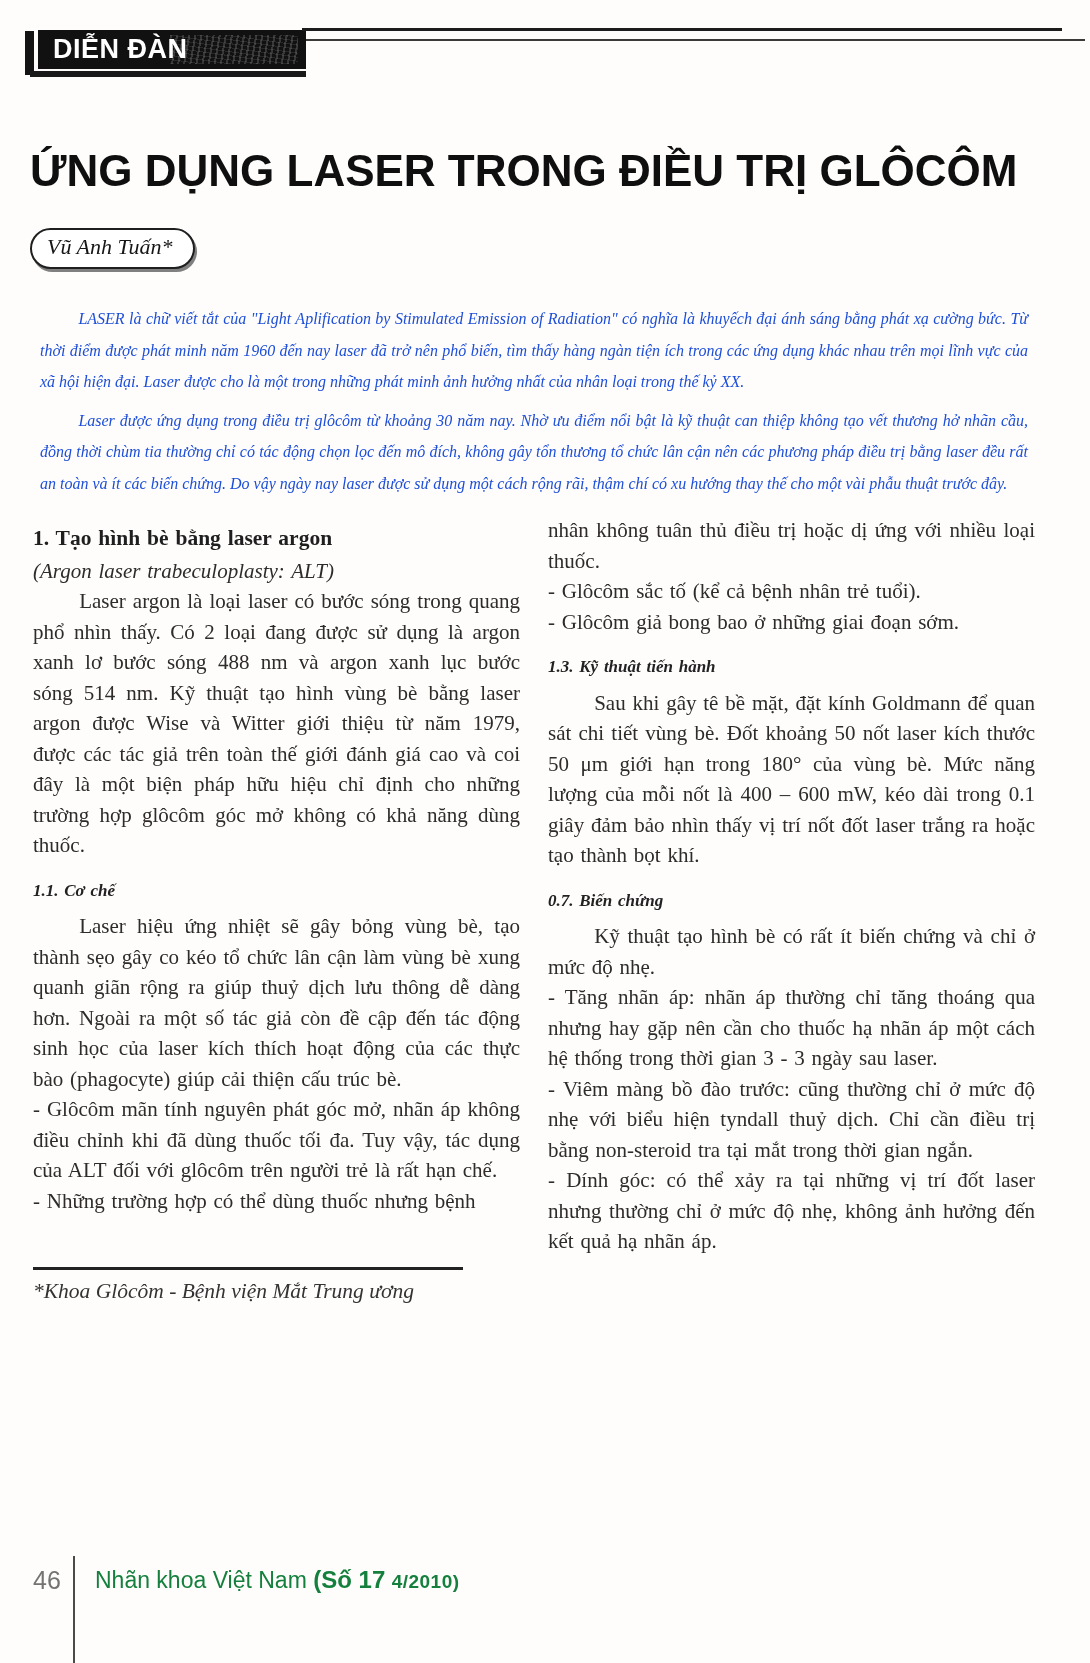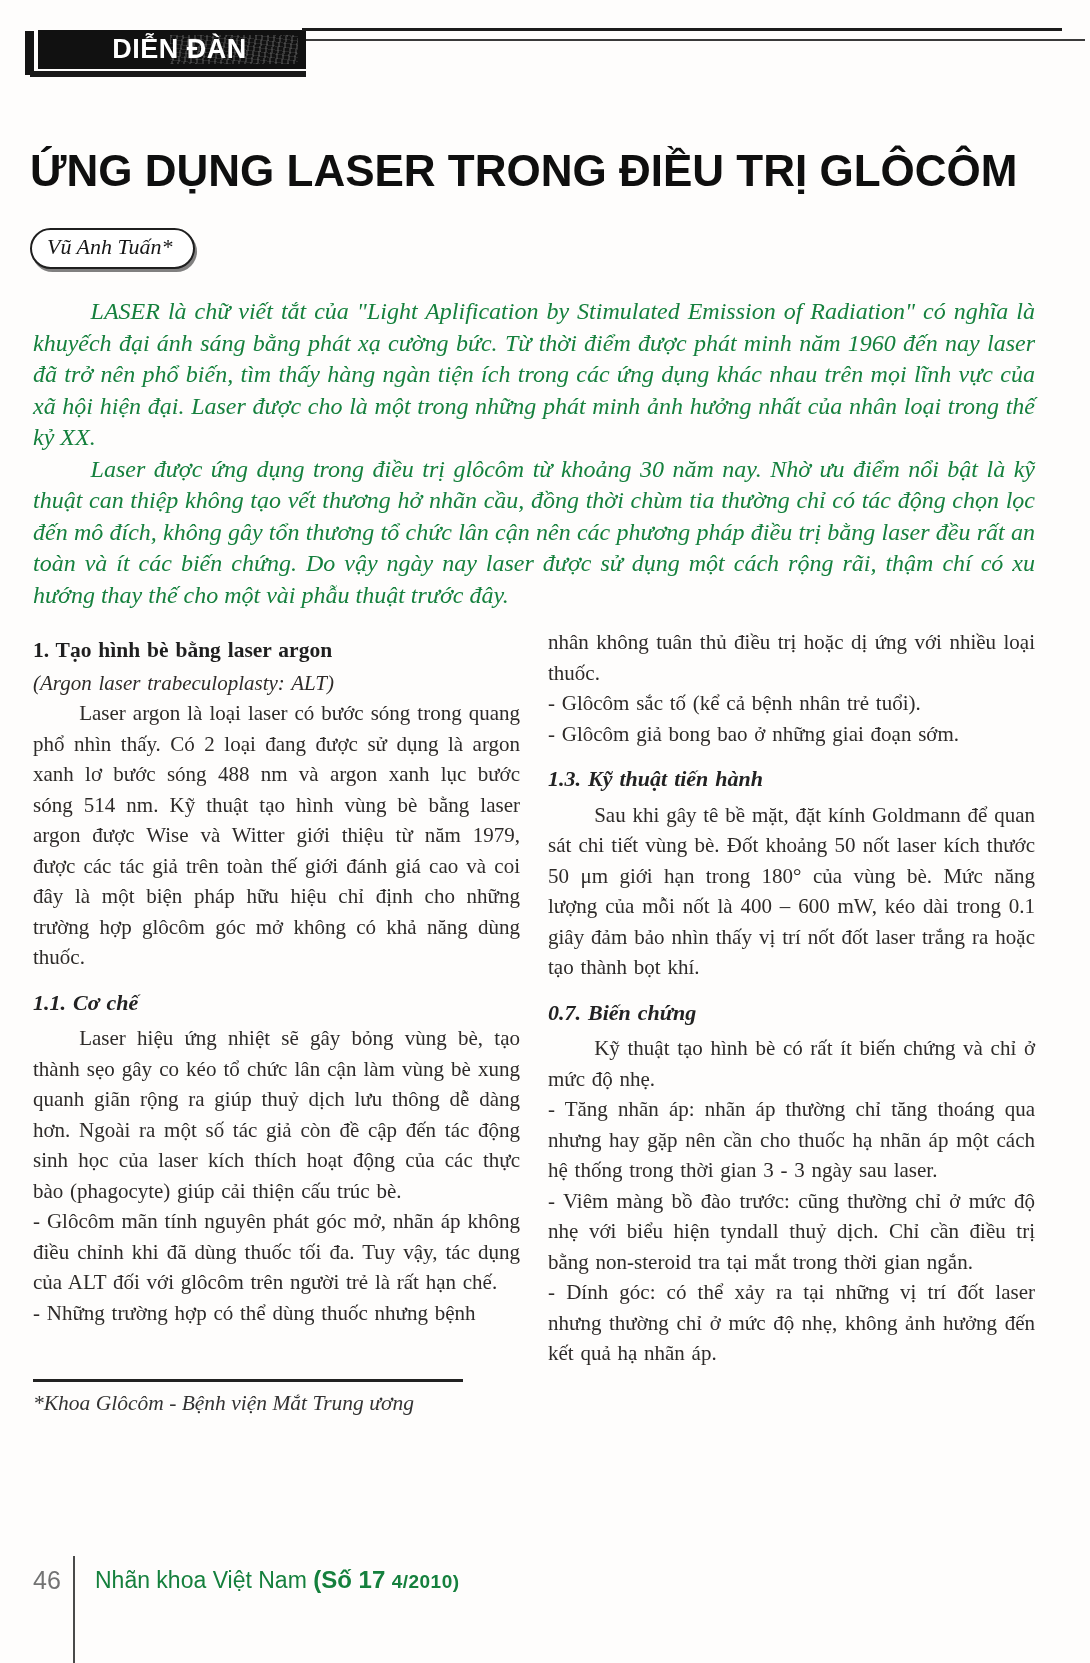--- a/index.html
+++ b/index.html
@@ -6,21 +6,21 @@
   .page {
     position:relative; width:1090px; height:1663px; margin:0 auto;
     background:#fefdfc; overflow:hidden;
     font-family:"Liberation Serif","DejaVu Serif",serif; color:#2c2c2c;
   }
   
   .banner-tick { position:absolute; left:25px; top:31px; width:9px; height:44px; background:#141414; }
   .banner {
     position:absolute; left:38px; top:30px; width:268px; height:39px; background:#111;
     color:#fff; display:flex; align-items:center; padding-left:15px; box-sizing:border-box;
-    font-family:"Liberation Sans","DejaVu Sans",sans-serif; font-weight:700; font-size:27px; letter-spacing:.5px;justify-content:center;
+    font-family:"Liberation Sans","DejaVu Sans",sans-serif; font-weight:700; font-size:27px; letter-spacing:.5px;
   }
   .banner-noise {
     position:absolute; right:8px; top:5px; width:128px; height:29px; opacity:.8;
     background:
       repeating-linear-gradient(100deg, rgba(255,255,255,.20) 0 2px, rgba(255,255,255,0) 2px 6px),
       repeating-linear-gradient(8deg, rgba(255,255,255,.12) 0 1px, rgba(255,255,255,0) 1px 4px);
   }
   .banner-underline { position:absolute; left:30px; top:71px; width:276px; height:6px; background:#191919; }
   .rule-1 { position:absolute; left:302px; top:28px; width:760px; height:3px; background:#1c1c1c; }
   .rule-2 { position:absolute; left:306px; top:39px; width:779px; height:2px; background:#3a3a3a; }
@@ -34,30 +34,30 @@
     position:absolute; left:30px; top:228px;
     border:2px solid #1f1f1f; border-radius:24px; padding:4px 20px 7px 15px;
     font-size:22px; color:#161616; background:#fff;
     box-shadow:2px 3px 0 rgba(25,25,25,.55);
     font-style:italic;
   }
 
   
   .content { position:absolute; left:33px; top:296px; width:1002px; }
   .intro p {
-    margin:0; font-style:italic; font-size:24px; line-height:31.5px;
-    text-align:justify; text-indent:2.4em; color:#15803d;
+    margin:7px; font-style:italic; font-size:16px; line-height:31.5px;
+    text-align:justify; text-indent:2.4em; color:#1d4ed8;
   }
   .columns { display:flex; gap:28px; margin-top:16px; }
   .col { width:487px; font-size:21px; line-height:30.5px; text-align:justify; word-spacing:1.5px; color:#2e2b29; }
   .col p { margin:0; }
   .col p.indent { text-indent:2.2em; }
   .sec { font-size:21.5px; font-weight:700; margin:8px 0 2px; color:#1f1f1f; font-family:inherit; }
   .sec-sub { font-style:italic; font-weight:400; font-size:21px; margin:0 0 2px; }
-  .sub-sec { font-style:italic; font-weight:700; font-size:22px; margin:15px 0 5px; color:#222; }
+  .sub-sec { font-style:italic; font-weight:700; font-size:17px; margin:15px 0 5px; color:#222; }
 
   .footnote-block {
     margin-top:10px; width:430px; border-top:3px solid #222; padding-top:9px;
     font-style:italic; font-size:21.5px; color:#333;
   }
 
   
   .footer { position:absolute; left:33px; top:1556px; display:flex; align-items:flex-start;
             font-family:"Liberation Sans","DejaVu Sans",sans-serif; }
   .pagenum { font-size:25px; color:#737373; margin-top:10px; width:34px; }

